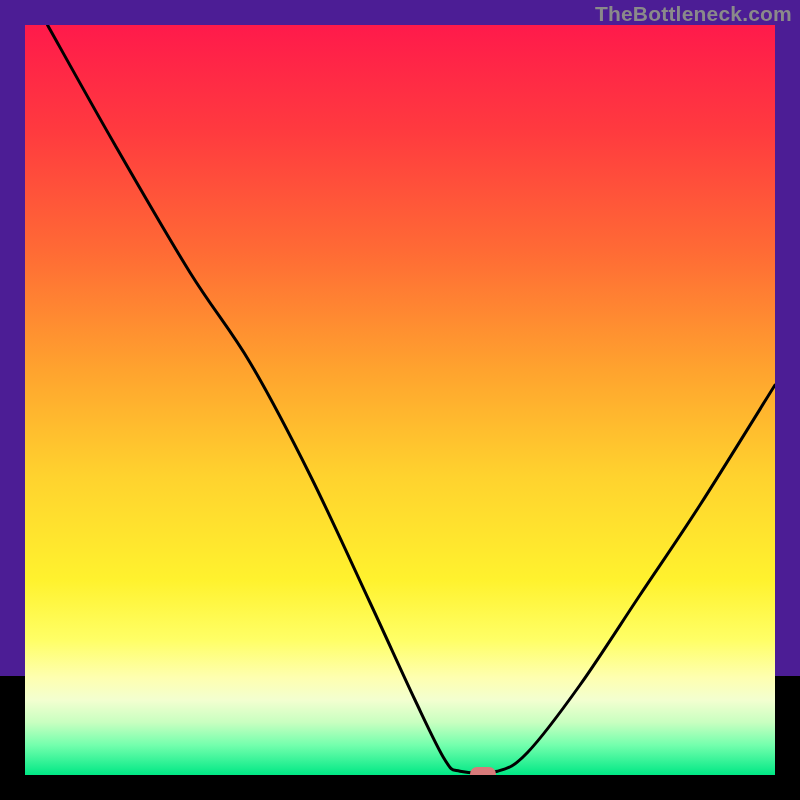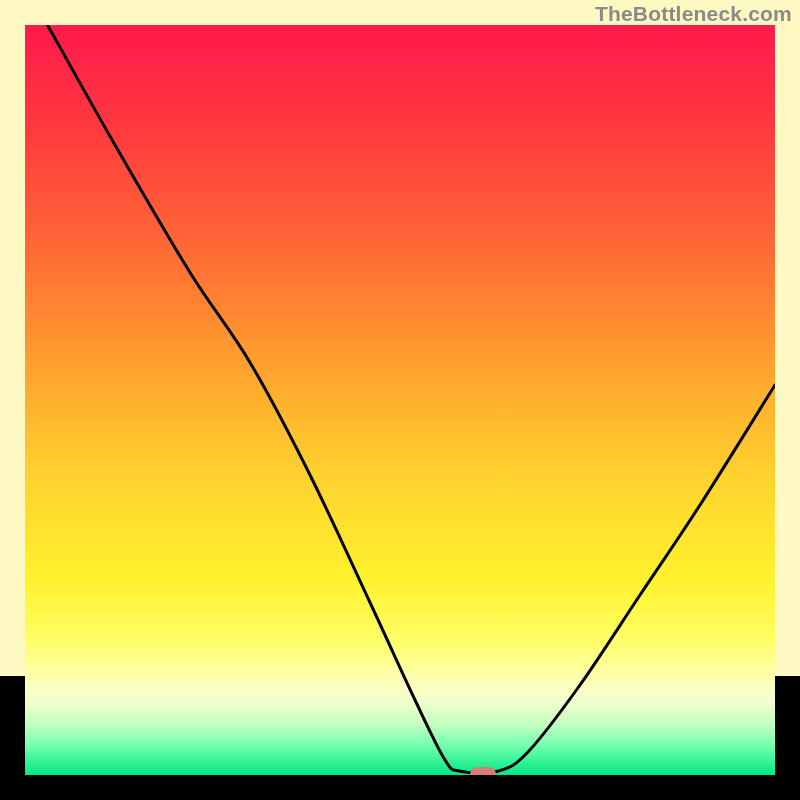--- a/index.html
+++ b/index.html
@@ -9,21 +9,21 @@
     height: 800px;
     background: #000;
     overflow: hidden;
   }
   .frame {
     position: absolute;
     left: 0;
     top: 0;
     width: 800px;
     height: 676px;
-    background: #fef9c3;
+    background: #4c1d95;
   }
   .plot {
     position: absolute;
     left: 25px;
     top: 25px;
     width: 750px;
     height: 750px;
     overflow: hidden;
   }
   .gradient {

